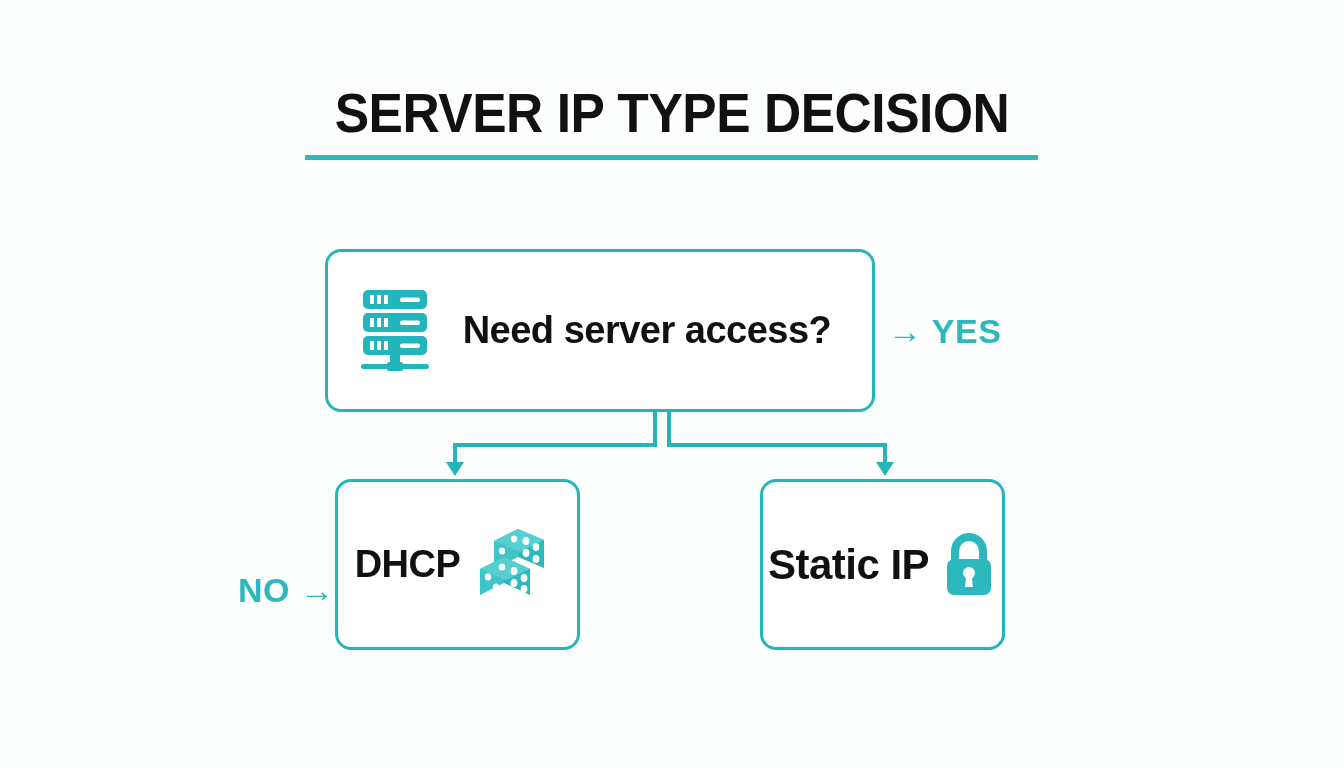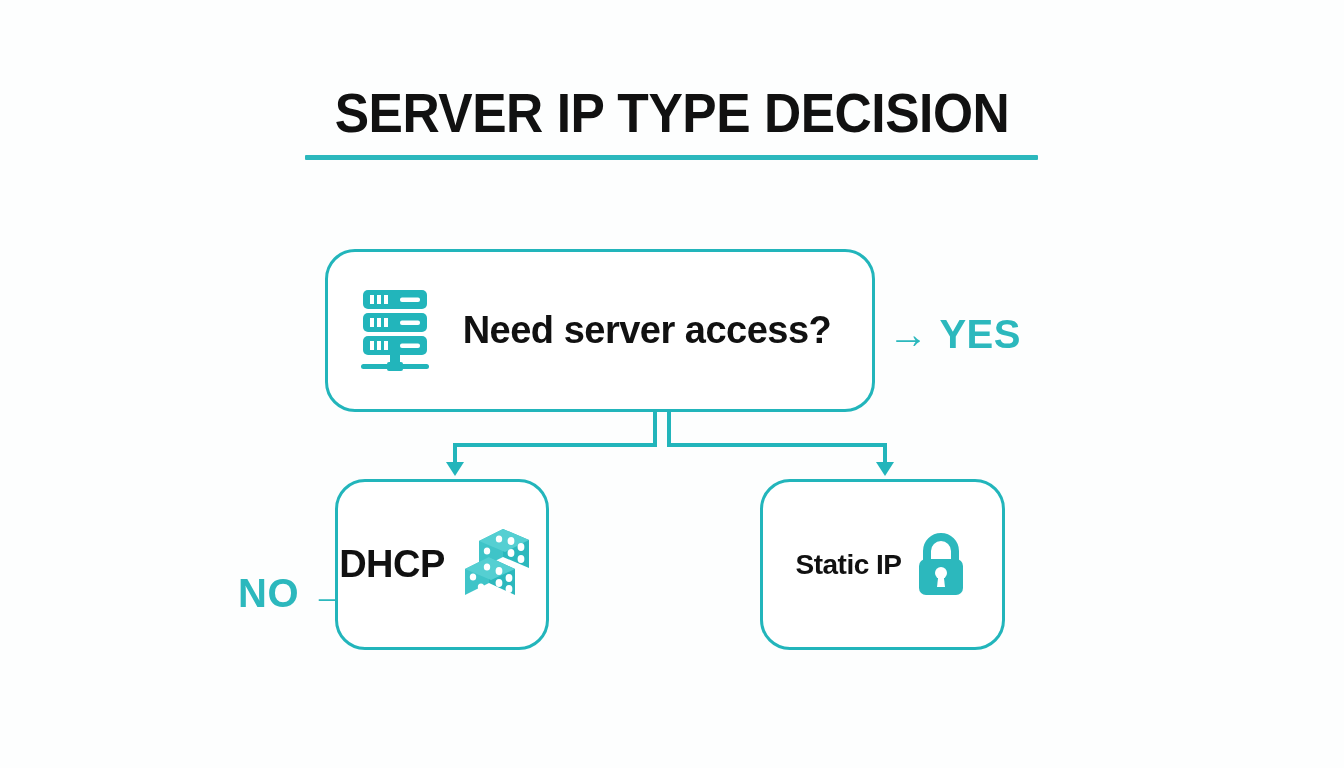--- a/index.html
+++ b/index.html
@@ -44,63 +44,63 @@
     background: #2cb8bd;
     border-radius: 1px;
   }
 
   
   .node {
     position: absolute;
     box-sizing: border-box;
     background: #ffffff;
     border: 3.5px solid #22b5bb;
-    border-radius: 30px;
+    border-radius: 16px;
     display: flex;
     align-items: center;
     justify-content: center;
   }
   .node-decision {
     left: 325px;
     top: 249px;
     width: 550px;
     height: 163px;
     gap: 28px;
     padding-right: 10px;
   }
   .node-dhcp {
     left: 335px;
     top: 479px;
-    width: 214px;
+    width: 245px;
     height: 171px;
     gap: 14px;
   }
   .node-static {
     left: 760px;
     top: 479px;
     width: 245px;
     height: 171px;
     gap: 12px;
   }
   .node-label {
     font-size: 38px;
     font-weight: 700;
     color: #111111;
     letter-spacing: -0.5px;
     white-space: nowrap;
   }
   .node-label-sm {
-    font-size: 28px;
+    font-size: 42px;
   }
 
   
   .branch-label {
     position: absolute;
     color: #2cb8bd;
-    font-size: 40px;
+    font-size: 34px;
     font-weight: 700;
     white-space: nowrap;
     letter-spacing: 0.5px;
   }
   .label-yes { left: 888px; top: 312px; }
   .label-no  { left: 238px; top: 571px; }
 
   
   .conn {
     position: absolute;

